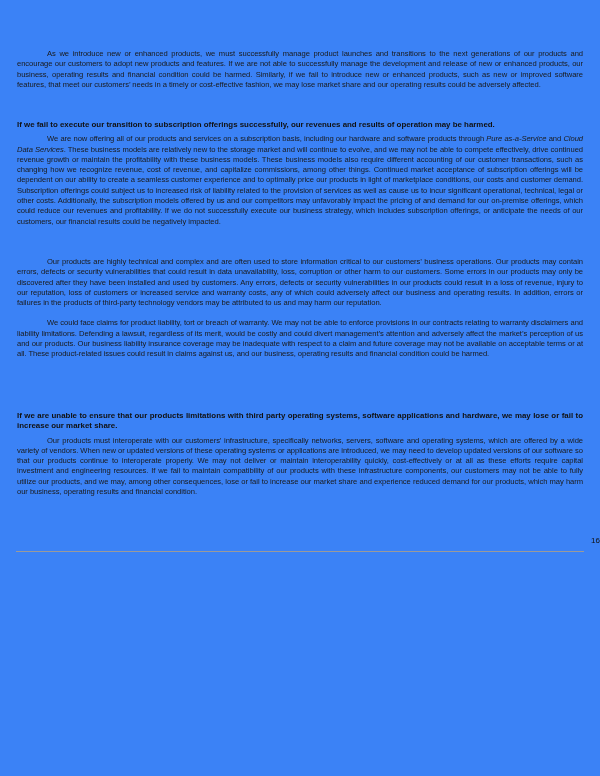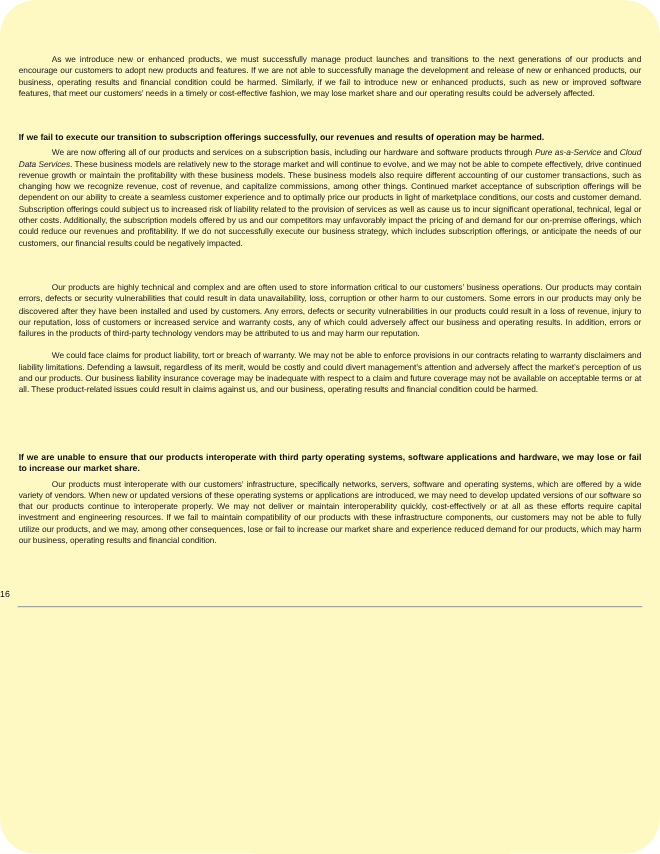--- a/index.html
+++ b/index.html
@@ -1,21 +1,21 @@
 <!DOCTYPE html>
 <html><head>
 <meta charset="utf-8">
 <style>
   html, body { margin: 0; padding: 0; background: #ffffff; }
   body { width: 600px; height: 776px; position: relative; overflow: hidden; }
-  .page { position: absolute; left: 0; top: 0; width: 600px; height: 776px; background: #fef9c3; border-radius: 32px; }
+  .page { position: absolute; left: 0; top: 0; width: 600px; height: 776px; background: #3b82f6; }
   .block { position: absolute; left: 17px; width: 566px; font-family: "Liberation Sans", sans-serif; color: #1a1a1a; }
   .para { font-size: 7.6px; line-height: 10.3px; text-align: justify; text-indent: 30px; margin: 0; letter-spacing: -0.05px; }
   .heading { font-size: 7.9px; line-height: 10.3px; font-weight: bold; text-align: justify; margin: 0; color: #111; }
-  .page-number { position: absolute; left: 0; width: 600px; top: 536px; text-align: left; font-family: "Liberation Sans", sans-serif; font-size: 8px; color: #111; }
+  .page-number { position: absolute; left: 0; width: 600px; top: 536px; text-align: right; font-family: "Liberation Sans", sans-serif; font-size: 8px; color: #111; }
   .footer-rule { position: absolute; left: 16px; width: 568px; top: 551px; height: 0; border-top: 1px solid #9a9a9a; }
   em { font-style: italic; }
 </style>
 </head>
 <body>
 
 <div class="page">
 
   <div class="block" style="top:49px;">
     <p class="para">As we introduce new or enhanced products, we must successfully manage product launches and transitions to the next generations of our products and encourage our customers to adopt new products and features. If we are not able to successfully manage the development and release of new or enhanced products, our business, operating results and financial condition could be harmed. Similarly, if we fail to introduce new or enhanced products, such as new or improved software features, that meet our customers’ needs in a timely or cost-effective fashion, we may lose market share and our operating results could be adversely affected.</p>
@@ -25,19 +25,19 @@
     <p class="heading">If we fail to execute our transition to subscription offerings successfully, our revenues and results of operation may be harmed.</p>
     <p class="para" style="margin-top:4px;"><span>We are now offering all of our products and services on a subscription basis, including our hardware and software products through </span><em>Pure as-a-Service</em><span> and </span><em>Cloud Data Services</em><span>. These business models are relatively new to the storage market and will continue to evolve, and we may not be able to compete effectively, drive continued revenue growth or maintain the profitability with these business models. These business models also require different accounting of our customer transactions, such as changing how we recognize revenue, cost of revenue, and capitalize commissions, among other things. Continued market acceptance of subscription offerings will be dependent on our ability to create a seamless customer experience and to optimally price our products in light of marketplace conditions, our costs and customer demand. Subscription offerings could subject us to increased risk of liability related to the provision of services as well as cause us to incur significant operational, technical, legal or other costs. Additionally, the subscription models offered by us and our competitors may unfavorably impact the pricing of and demand for our on-premise offerings, which could reduce our revenues and profitability. If we do not successfully execute our business strategy, which includes subscription offerings, or anticipate the needs of our customers, our financial results could be negatively impacted.</span></p>
   </div>
 
   <div class="block" style="top:253px;">
     <p class="para" style="margin-top:4px;">Our products are highly technical and complex and are often used to store information critical to our customers’ business operations. Our products may contain errors, defects or security vulnerabilities that could result in data unavailability, loss, corruption or other harm to our customers. Some errors in our products may only be discovered after they have been installed and used by customers. Any errors, defects or security vulnerabilities in our products could result in a loss of revenue, injury to our reputation, loss of customers or increased service and warranty costs, any of which could adversely affect our business and operating results. In addition, errors or failures in the products of third-party technology vendors may be attributed to us and may harm our reputation.</p>
     <p class="para" style="margin-top:10px;">We could face claims for product liability, tort or breach of warranty. We may not be able to enforce provisions in our contracts relating to warranty disclaimers and liability limitations. Defending a lawsuit, regardless of its merit, would be costly and could divert management’s attention and adversely affect the market’s perception of us and our products. Our business liability insurance coverage may be inadequate with respect to a claim and future coverage may not be available on acceptable terms or at all. These product-related issues could result in claims against us, and our business, operating results and financial condition could be harmed.</p>
   </div>
 
   <div class="block" style="top:411px;">
-    <p class="heading">If we are unable to ensure that our products interoperate with third party operating systems, software applications and hardware, we may lose or fail to increase our market share.</p>
+    <p class="heading">If we are unable to ensure that our products limitations with third party operating systems, software applications and hardware, we may lose or fail to increase our market share.</p>
     <p class="para" style="margin-top:4px;">Our products must interoperate with our customers’ infrastructure, specifically networks, servers, software and operating systems, which are offered by a wide variety of vendors. When new or updated versions of these operating systems or applications are introduced, we may need to develop updated versions of our software so that our products continue to interoperate properly. We may not deliver or maintain interoperability quickly, cost-effectively or at all as these efforts require capital investment and engineering resources. If we fail to maintain compatibility of our products with these infrastructure components, our customers may not be able to fully utilize our products, and we may, among other consequences, lose or fail to increase our market share and experience reduced demand for our products, which may harm our business, operating results and financial condition.</p>
   </div>
 
   <div class="page-number">16</div>
   <div class="footer-rule"></div>
 </div>
 
 </body></html>

